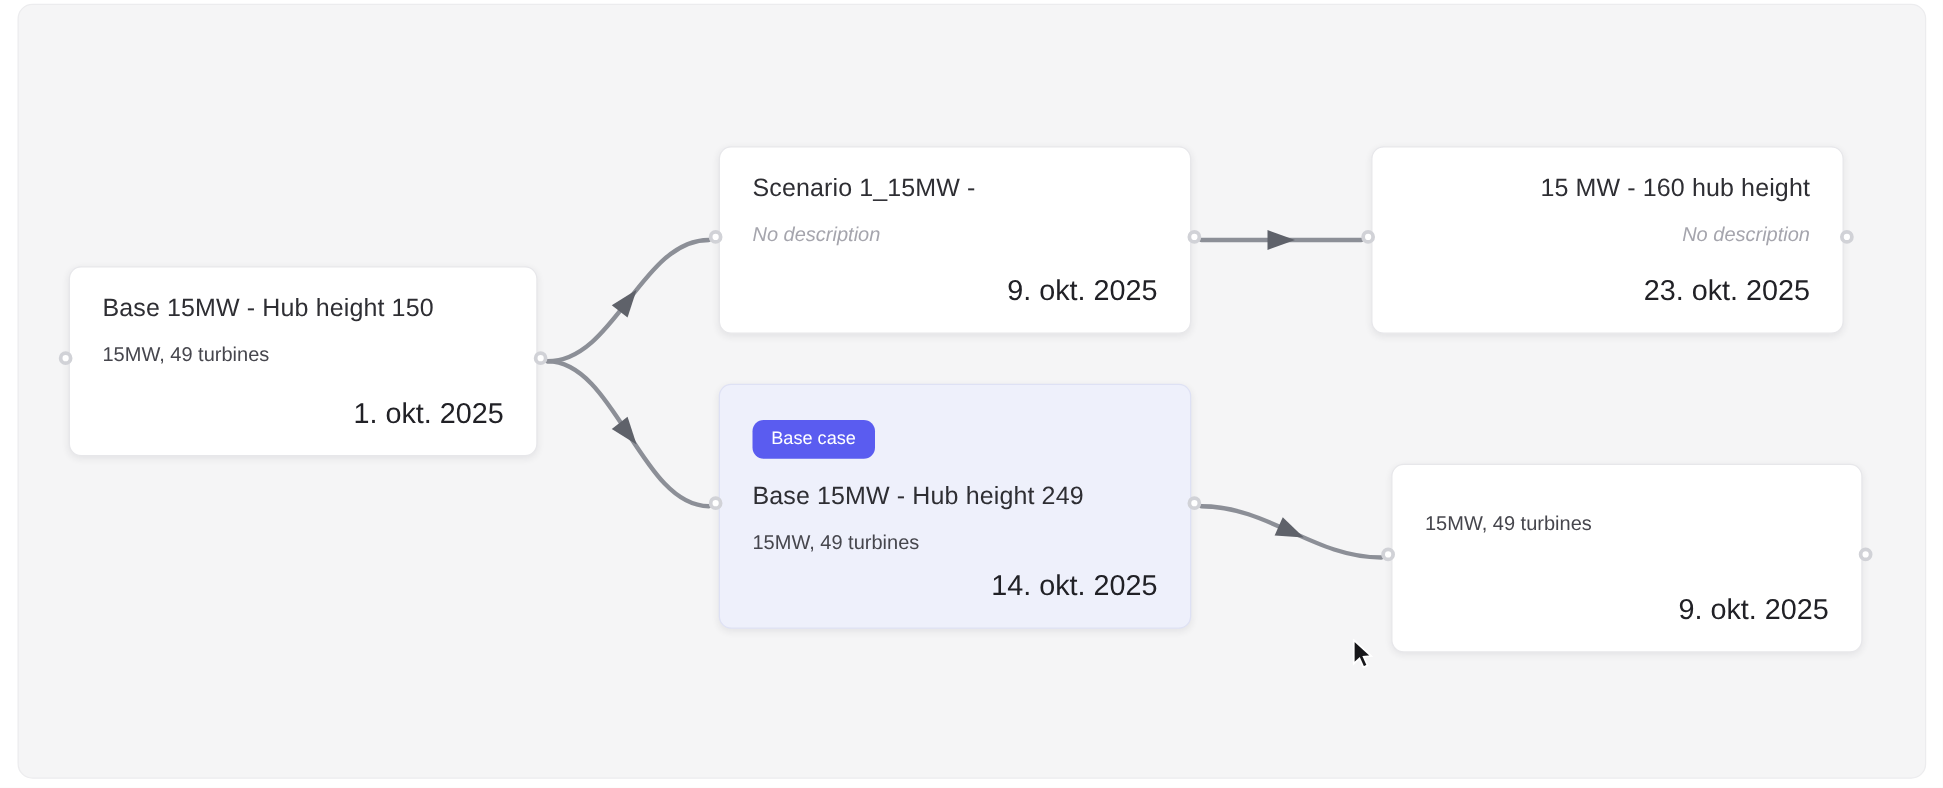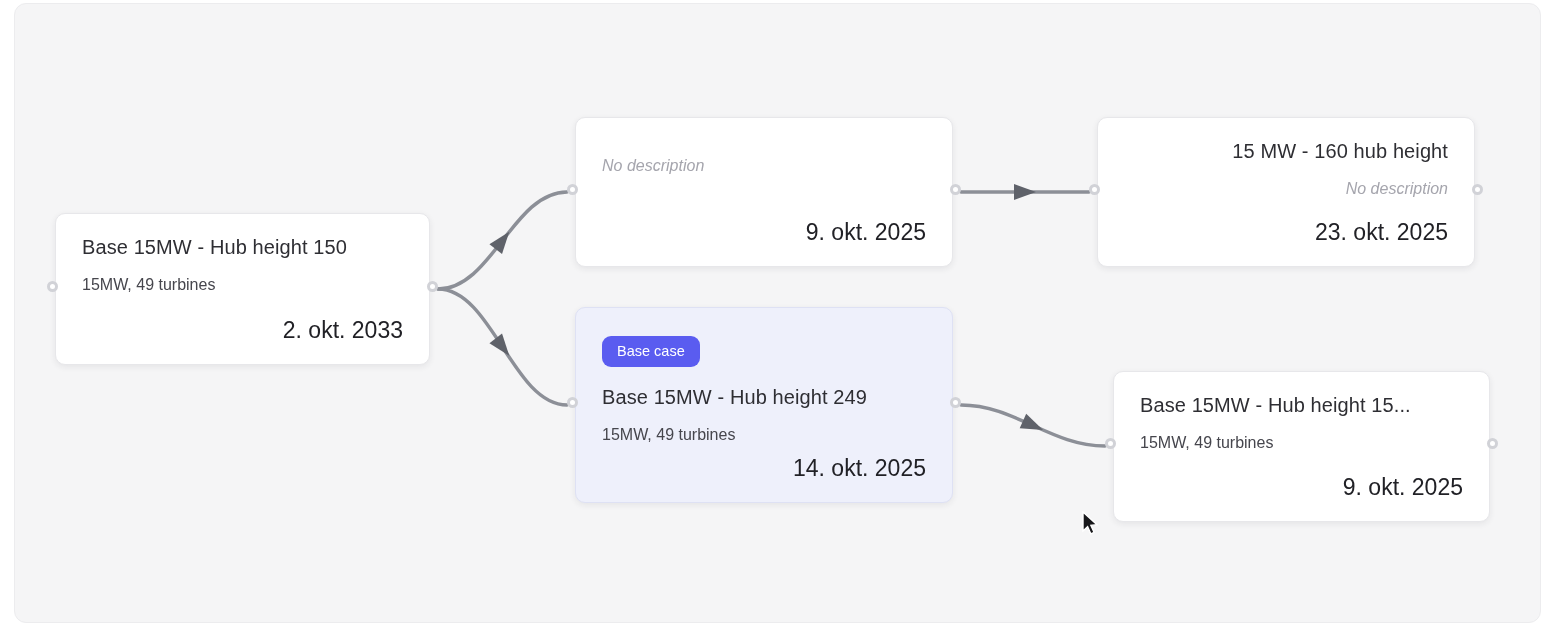--- a/index.html
+++ b/index.html
@@ -111,26 +111,27 @@
     <polygon points="-11,-8 11,0 -11,8" transform="translate(1025,192) rotate(0)"></polygon>
     <polygon points="-11,-8 11,0 -11,8" transform="translate(1033,425.5) rotate(24)"></polygon>
   </g>
 </svg>
 
 <div class="node" style="left:55px; top:213px; width:375px; height:152px;justify-content:flex-end;">
   <span class="port port-l"></span>
   <span class="port port-r"></span>
   <div class="node-title">Base 15MW - Hub height 150</div>
   <div class="node-desc">15MW, 49 turbines</div>
-  <div class="node-date">2. okt. 2033</div>
+  <div class="node-date">1. okt. 2025</div>
 </div>
 
 <div class="node" style="left:575px; top:117px; width:378px; height:150px;">
   <span class="port port-l"></span>
   <span class="port port-r"></span>
+  <div class="node-title">Scenario 1_15MW -</div>
   <div class="node-desc node-desc--muted">No description</div>
   <div class="node-date">9. okt. 2025</div>
 </div>
 
 <div class="node" style="left:1097px; top:117px; width:378px; height:150px;text-align:right;">
   <span class="port port-l"></span>
   <span class="port port-r"></span>
   <div class="node-title">15 MW - 160 hub height</div>
   <div class="node-desc node-desc--muted">No description</div>
   <div class="node-date">23. okt. 2025</div>
@@ -141,20 +142,19 @@
   <span class="port port-r"></span>
   <span class="badge">Base case</span>
   <div class="node-title">Base 15MW - Hub height 249</div>
   <div class="node-desc">15MW, 49 turbines</div>
   <div class="node-date">14. okt. 2025</div>
 </div>
 
 <div class="node" style="left:1113px; top:371px; width:377px; height:151px;">
   <span class="port port-l"></span>
   <span class="port port-r"></span>
-  <div class="node-title">Base 15MW - Hub height 15...</div>
   <div class="node-desc">15MW, 49 turbines</div>
   <div class="node-date">9. okt. 2025</div>
 </div>
 
 <svg class="cursor" width="22" height="26" viewBox="0 0 22 26">
   <path d="M3 1 L3 20 L7.6 15.7 L10.8 22.8 L14 21.3 L10.9 14.4 L17 13.8 Z" fill="#17171a" stroke="#ffffff" stroke-width="1.4"></path>
 </svg>
 
 </body></html>

